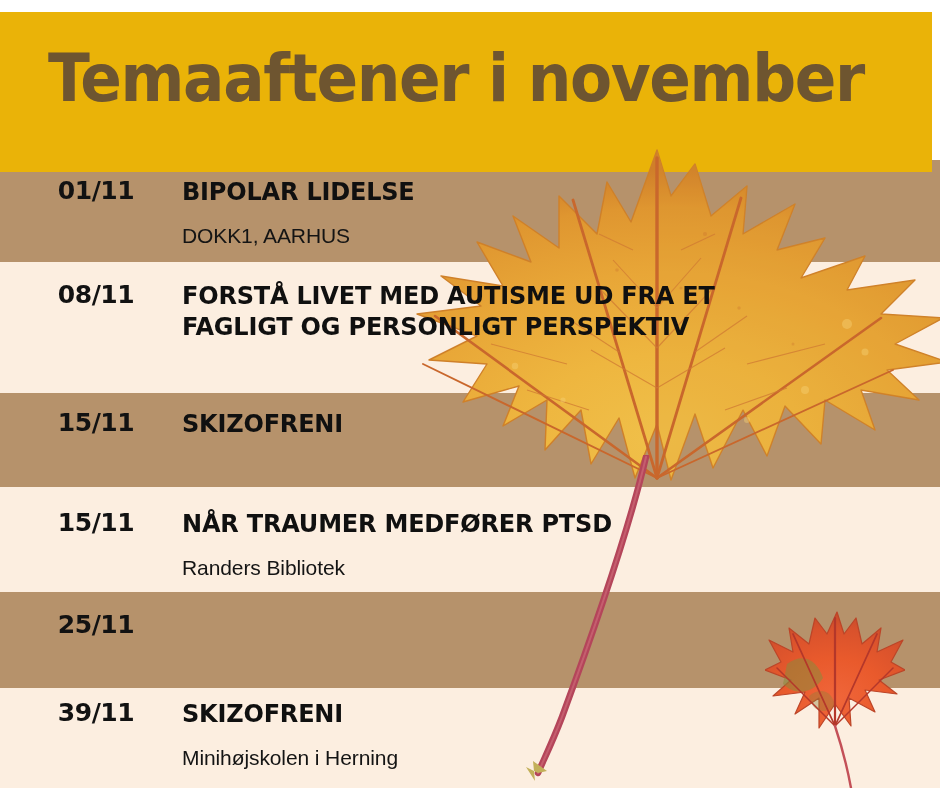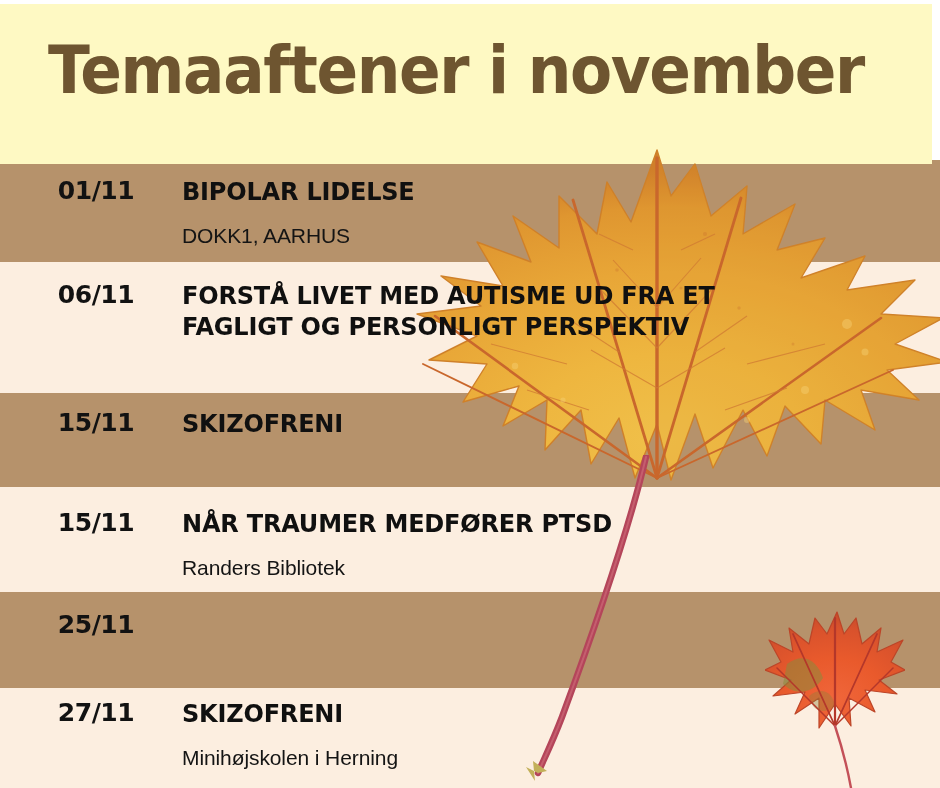--- a/index.html
+++ b/index.html
@@ -12,23 +12,23 @@
     width: 940px;
     height: 788px;
     overflow: hidden;
     background: #ffffff;
     font-family: "Liberation Sans", sans-serif;
   }
 
   
   .title-area {
     position: absolute;
-    left: 0; top: 4px;
+    left: 0; top: 12px;
     width: 932px; height: 160px;
-    background: #fef9c3;
+    background: #eab308;
     z-index: 5;
   }
   .poster-title {
     position: absolute;
     left: 48px;
     top: 28px;
     font-family: "DejaVu Sans", sans-serif;
     font-size: 66px;
     font-weight: 700;
     letter-spacing: -1.5px;
@@ -277,21 +277,21 @@
 
     <div class="row-text" style="top:176px;">
       <div class="row-date">01/11</div>
       <div class="row-body">
         <div class="row-title">BIPOLAR LIDELSE</div>
         <div class="row-venue">DOKK1, AARHUS</div>
       </div>
     </div>
 
     <div class="row-text" style="top:280px;">
-      <div class="row-date">06/11</div>
+      <div class="row-date">08/11</div>
       <div class="row-body" style="max-width:610px;">
         <div class="row-title">FORSTÅ LIVET MED AUTISME UD FRA ET FAGLIGT OG PERSONLIGT PERSPEKTIV</div>
       </div>
     </div>
 
     <div class="row-text" style="top:408px;">
       <div class="row-date">15/11</div>
       <div class="row-body">
         <div class="row-title">SKIZOFRENI</div>
       </div>
@@ -303,21 +303,21 @@
         <div class="row-title">NÅR TRAUMER MEDFØRER PTSD</div>
         <div class="row-venue">Randers Bibliotek</div>
       </div>
     </div>
 
     <div class="row-text" style="top:610px;">
       <div class="row-date">25/11</div>
     </div>
 
     <div class="row-text" style="top:698px;">
-      <div class="row-date">27/11</div>
+      <div class="row-date">39/11</div>
       <div class="row-body">
         <div class="row-title">SKIZOFRENI</div>
         <div class="row-venue">Minihøjskolen i Herning</div>
       </div>
     </div>
 
   </div>
 </div>
 
 </body></html>

